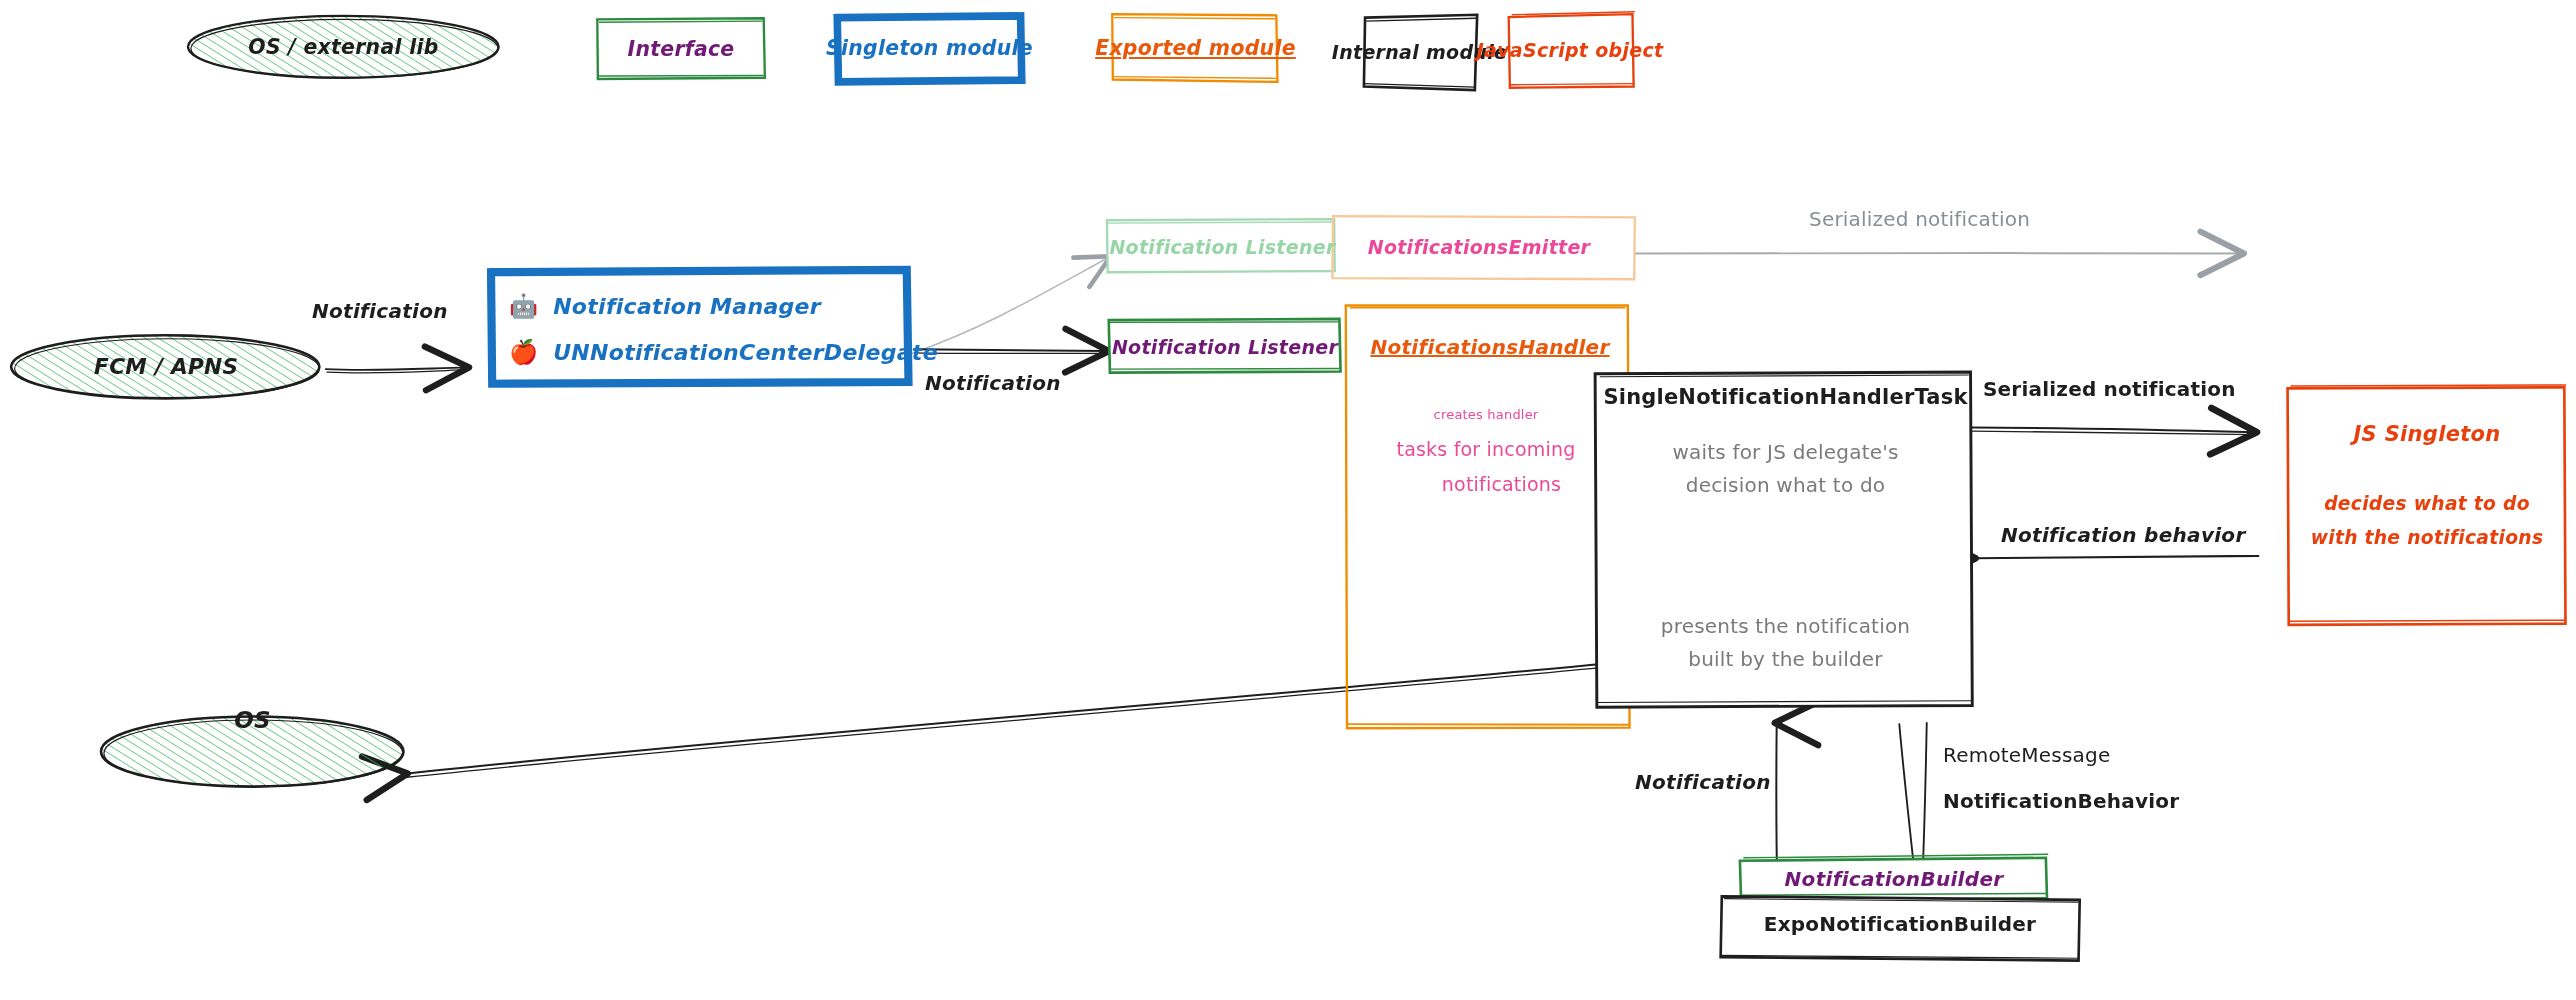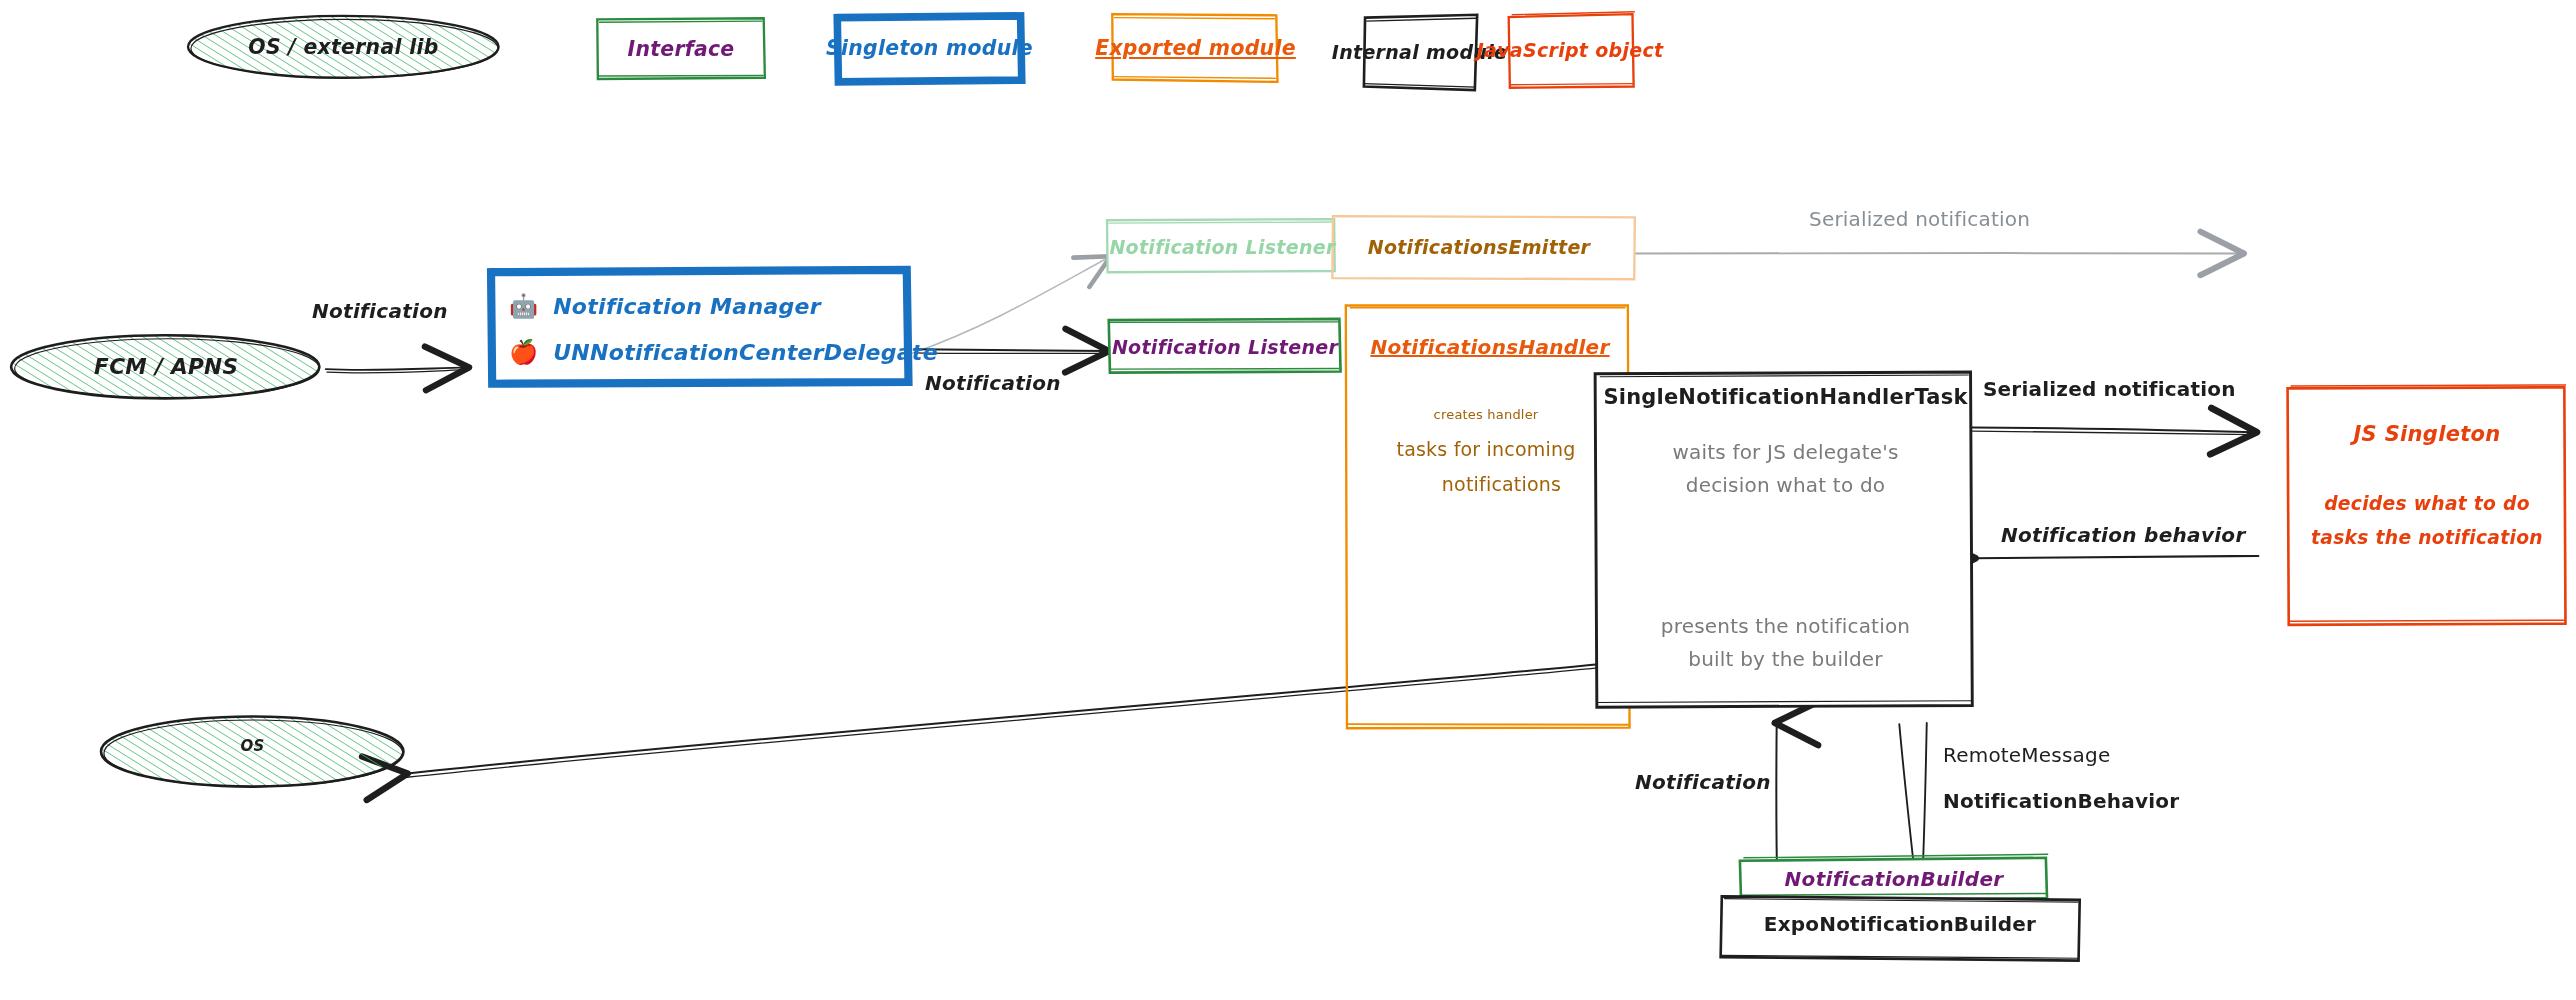--- a/index.html
+++ b/index.html
@@ -27,21 +27,21 @@
   }
 
   
   .c-green{color:#701a75;}
   .c-blue{color:#1971c2;}
   .c-orange{color:#e8590c;text-decoration:underline;}
   .c-black{color:#1e1e1e;}
   .c-red{color:#e8400c;}
   .c-grey{color:#868e96;}
   .c-green-fade{color:#96d6a6;}
-  .c-orange-fade{color:#a16207;}
+  .c-orange-fade{color:#ec4899;}
   .c-grey-text{color:#7a7a7a;}
 
   .center{display:flex;align-items:center;justify-content:center;text-align:center;}
   .emoji{font-family:"DejaVu Sans", sans-serif;}
   .row{display:flex;align-items:center;gap:15px;}
 </style>
 </head>
 <body>
 
 <div id="canvas">
@@ -219,21 +219,21 @@
   <div class="lbl hand c-blue center" style="left:838px;top:33px;width:183px;height:30px;font-size:20.4px;">Singleton module</div>
 
   <div class="lbl hand c-orange center" style="left:1113px;top:33px;width:165px;height:30px;font-size:20.4px;">Exported module</div>
 
   <div class="lbl hand c-black center" style="left:1360px;top:37px;width:119px;height:30px;font-size:19px;">Internal module</div>
 
   <div class="lbl hand c-red center" style="left:1506px;top:35px;width:128px;height:30px;font-size:19px;">JavaScript object</div>
 
   <div class="lbl hand c-black center" style="left:11.7px;top:351px;width:309px;height:30px;font-size:21.6px;">FCM / APNS</div>
 
-  <div class="lbl hand c-black center" style="left:102px;top:731px;width:301px;height:30px;font-size:15px;">OS</div>
+  <div class="lbl hand c-black center" style="left:102px;top:705px;width:301px;height:30px;font-size:23px;">OS</div>
 
   <div class="node" style="left:509px;top:286px;width:391px;height:88px;">
     <div class="row" style="position:absolute;left:0;top:8.2px;">
       <span class="emoji" style="font-size:23.4px;line-height:1;">🤖</span>
       <span class="hand c-blue" style="font-size:22px;">Notification Manager</span>
     </div>
     <div class="row" style="position:absolute;left:0;top:54px;">
       <span class="emoji" style="font-size:23.4px;line-height:1;">🍎</span>
       <span class="hand c-blue" style="font-size:22px;">UNNotificationCenterDelegate</span>
     </div>
@@ -254,21 +254,21 @@
   <div class="lbl hand2 c-black center" style="left:1600px;top:382px;width:371px;height:29px;font-size:21px;font-weight:700;">SingleNotificationHandlerTask</div>
 
   <div class="lbl hand2 c-grey-text center" style="left:1603px;top:439px;width:365px;height:26px;font-size:20px;">waits for JS delegate's</div>
   <div class="lbl hand2 c-grey-text center" style="left:1603px;top:472px;width:365px;height:26px;font-size:20px;">decision what to do</div>
 
   <div class="lbl hand2 c-grey-text center" style="left:1603px;top:613px;width:365px;height:26px;font-size:20px;">presents the notification</div>
   <div class="lbl hand2 c-grey-text center" style="left:1603px;top:646px;width:365px;height:26px;font-size:20px;">built by the builder</div>
 
   <div class="lbl hand c-red center" style="left:2290px;top:419px;width:274px;height:29px;font-size:21px;">JS Singleton</div>
   <div class="lbl hand c-red center" style="left:2290px;top:490px;width:274px;height:27px;font-size:18.7px;">decides what to do</div>
-  <div class="lbl hand c-red center" style="left:2290px;top:524px;width:274px;height:27px;font-size:18.7px;">tasks the notification</div>
+  <div class="lbl hand c-red center" style="left:2290px;top:524px;width:274px;height:27px;font-size:18.7px;">with the notifications</div>
 
   <div class="lbl hand c-green center" style="left:1741px;top:865px;width:306px;height:28px;font-size:20px;">NotificationBuilder</div>
 
   <div class="lbl hand2 c-black center" style="left:1722px;top:910px;width:356px;height:28px;font-size:20px;font-weight:700;">ExpoNotificationBuilder</div>
 
   <div class="lbl hand c-black" style="left:312px;top:299px;font-size:20px;">Notification</div>
 
   <div class="lbl hand c-black" style="left:925px;top:371px;font-size:20px;">Notification</div>
 
   <div class="lbl hand2 c-grey" style="left:1809px;top:207px;font-size:20px;">Serialized notification</div>

